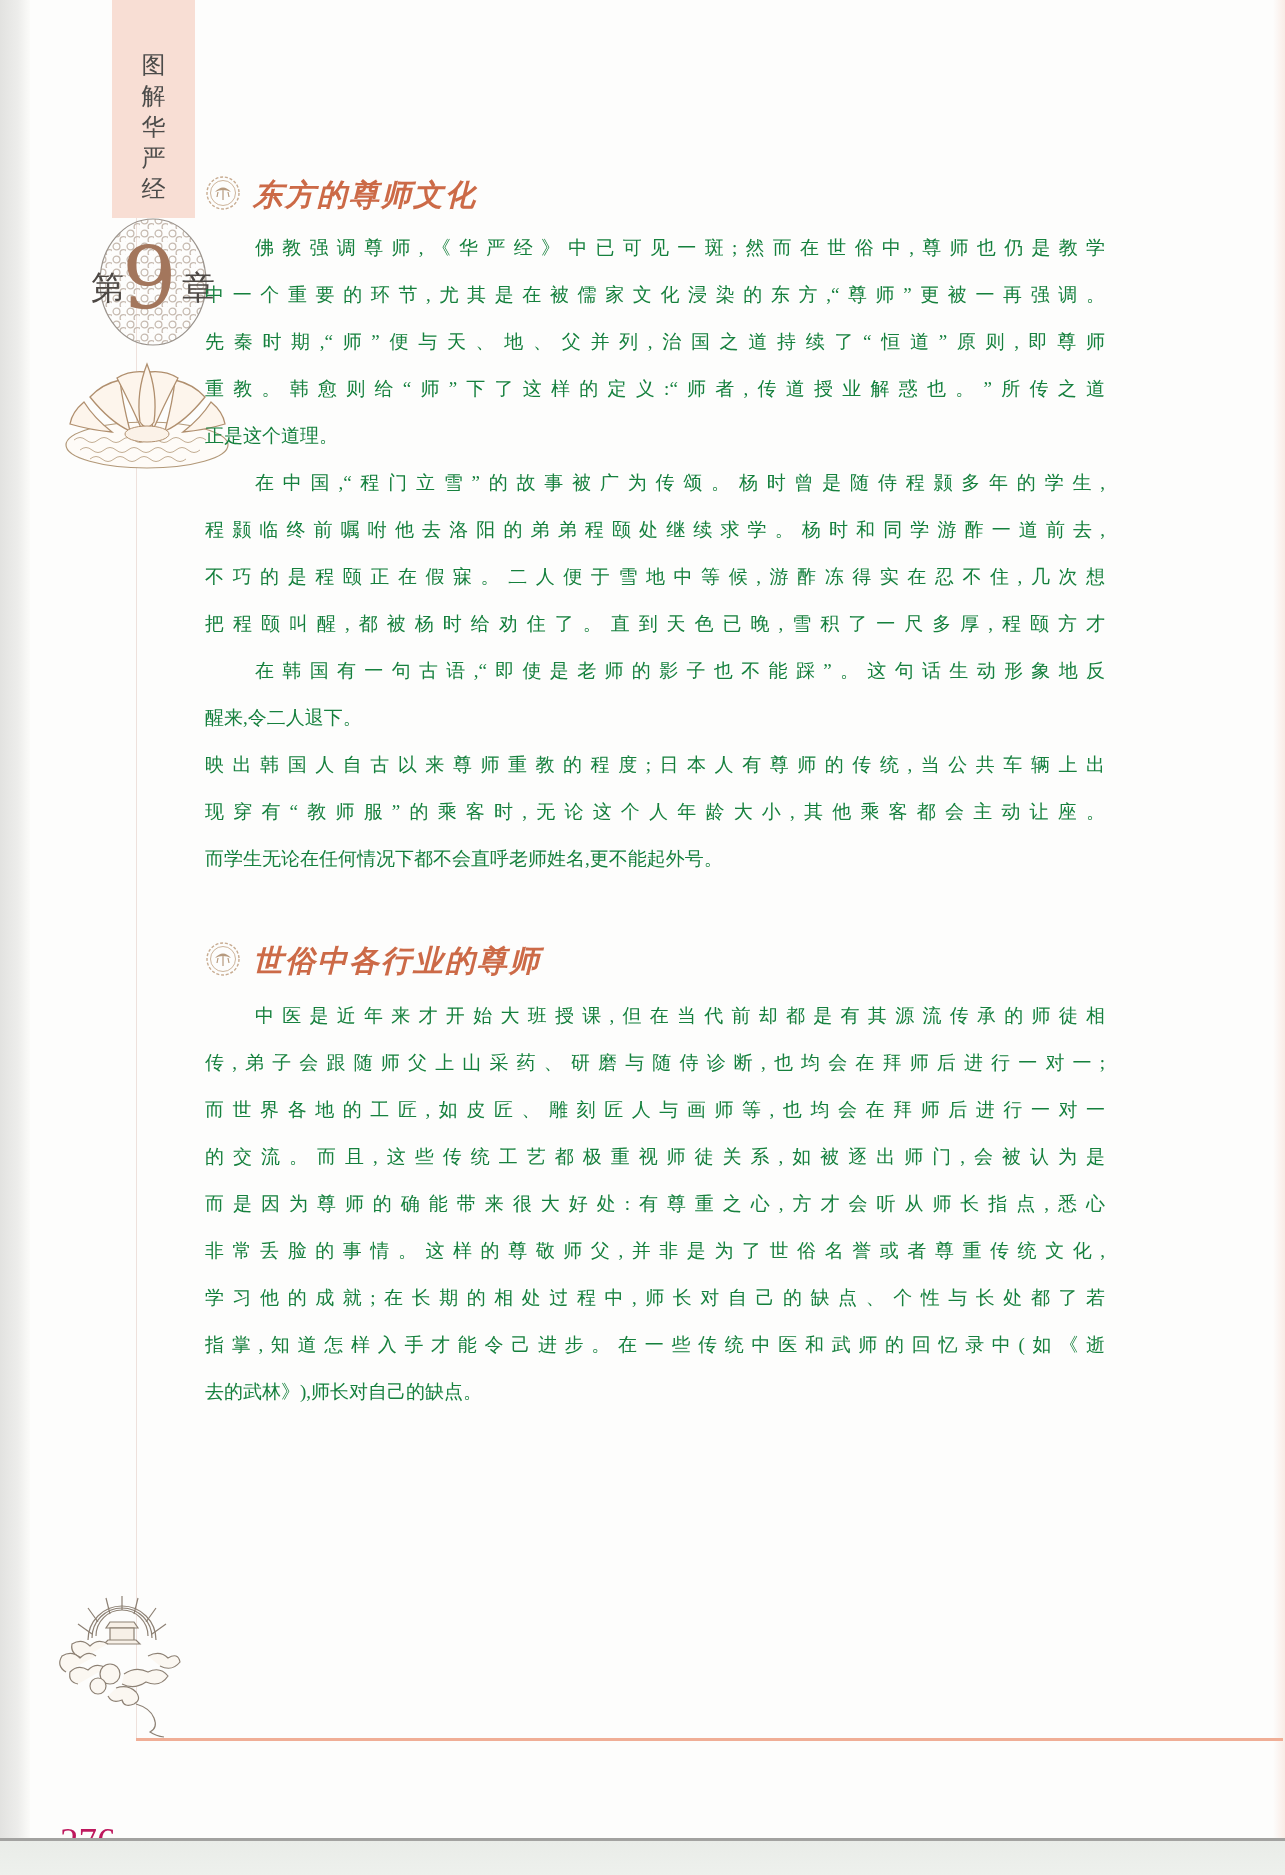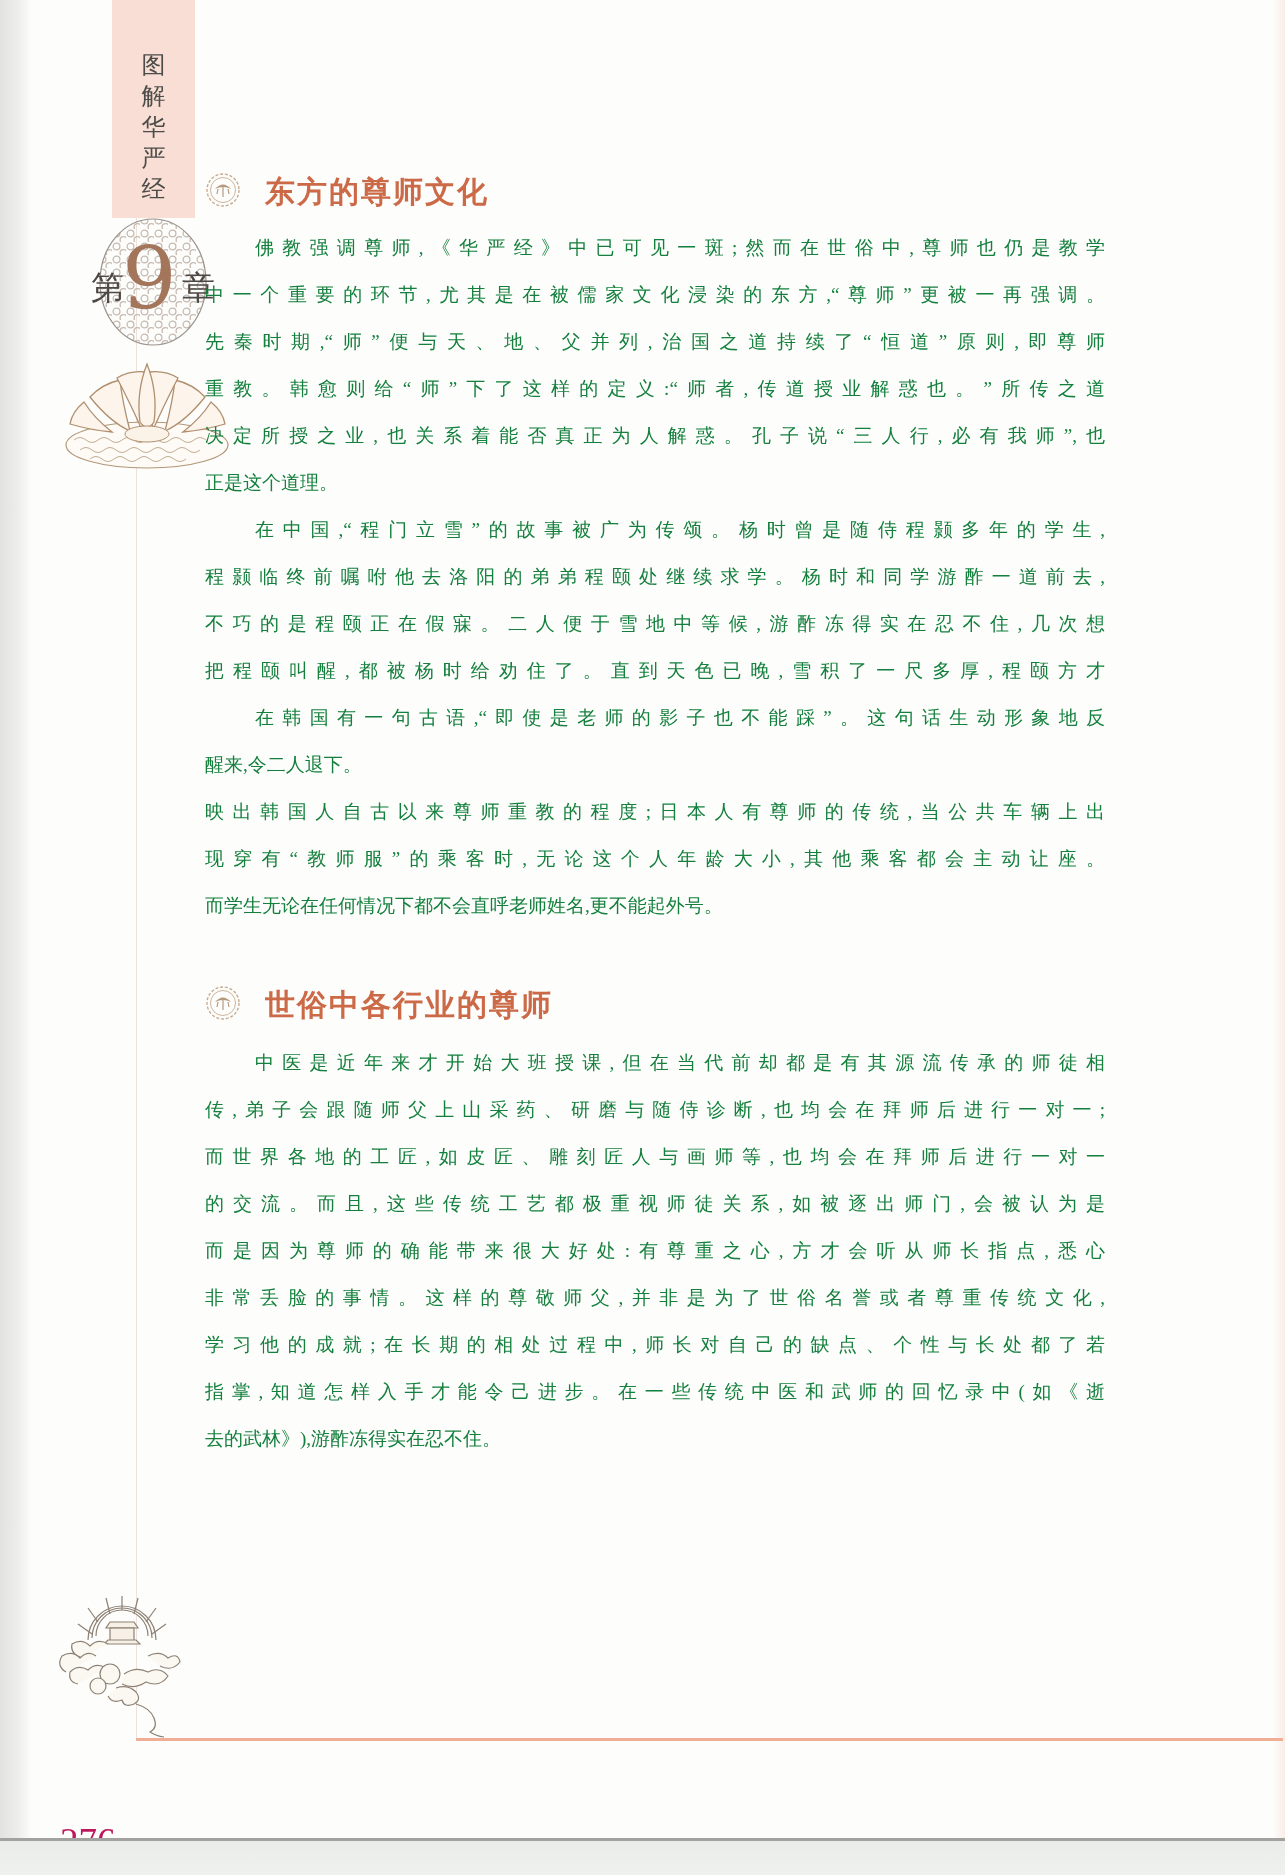--- a/index.html
+++ b/index.html
@@ -27,21 +27,21 @@
   .badge svg{position:absolute;left:0;top:0;}
   .badge .pre,.badge .suf{position:absolute;top:50px;font-size:33px;color:#4d4844;}
   .badge .pre{left:-7px;}
   .badge .suf{left:84px;}
   .badge .num{position:absolute;left:24px;top:12px;font-size:86px;line-height:100px;
     color:#a3765c;font-family:"DejaVu Serif",serif;}
   .lotus{position:absolute;left:60px;top:352px;}
 
   
   .content{position:absolute;left:205px;top:172px;width:900px;}
-  .h-row{display:flex;height:46px;gap:24px;}
+  .h-row{display:flex;align-items:center;height:46px;gap:12px;font-style:italic;}
   .h-label{font-family:"Liberation Sans","DejaVu Sans",sans-serif;font-weight:bold;
     font-size:30px;color:#cc6a47;letter-spacing:2px;}
   .body-block{margin-top:6px;}
   .spacer{height:56px;}
   .body2{margin-top:8px;}
   .line{font-size:19px;color:#15803d;height:47px;line-height:47px;white-space:nowrap;
     text-align:justify;}
   .line.fill{white-space:normal;text-align:justify;text-align-last:justify;height:47px;overflow:hidden;}
   .line.indent{text-indent:50px;}
 
@@ -114,21 +114,20 @@
         <path d="M18 15 L18 25 M13 17 L12 22 M23 17 L24 22" stroke="#b69a7e" stroke-width="1.2" fill="none"></path>
       </svg>
     </span>
     <span class="h-label">东方的尊师文化</span>
   </div>
   <div class="body-block">
       <div class="line indent fill">佛教强调尊师,《华严经》中已可见一斑;然而在世俗中,尊师也仍是教学</div>
       <div class="line fill">中一个重要的环节,尤其是在被儒家文化浸染的东方,“尊师”更被一再强调。</div>
       <div class="line fill">先秦时期,“师”便与天、地、父并列,治国之道持续了“恒道”原则,即尊师</div>
       <div class="line fill">重教。韩愈则给“师”下了这样的定义:“师者,传道授业解惑也。”所传之道</div>
-      <div class="line fill">决定所授之业,也关系着能否真正为人解惑。孔子说“三人行,必有我师”,也</div>
       <div class="line">正是这个道理。</div>
       <div class="line indent fill">在中国,“程门立雪”的故事被广为传颂。杨时曾是随侍程颢多年的学生,</div>
       <div class="line fill">程颢临终前嘱咐他去洛阳的弟弟程颐处继续求学。杨时和同学游酢一道前去,</div>
       <div class="line fill">不巧的是程颐正在假寐。二人便于雪地中等候,游酢冻得实在忍不住,几次想</div>
       <div class="line fill">把程颐叫醒,都被杨时给劝住了。直到天色已晚,雪积了一尺多厚,程颐方才</div>
       <div class="line indent fill">在韩国有一句古语,“即使是老师的影子也不能踩”。这句话生动形象地反</div>
       <div class="line">醒来,令二人退下。</div>
       <div class="line fill">映出韩国人自古以来尊师重教的程度;日本人有尊师的传统,当公共车辆上出</div>
       <div class="line fill">现穿有“教师服”的乘客时,无论这个人年龄大小,其他乘客都会主动让座。</div>
       <div class="line">而学生无论在任何情况下都不会直呼老师姓名,更不能起外号。</div>
@@ -149,21 +148,21 @@
   </div>
   <div class="body-block body2">
       <div class="line indent fill">中医是近年来才开始大班授课,但在当代前却都是有其源流传承的师徒相</div>
       <div class="line fill">传,弟子会跟随师父上山采药、研磨与随侍诊断,也均会在拜师后进行一对一;</div>
       <div class="line fill">而世界各地的工匠,如皮匠、雕刻匠人与画师等,也均会在拜师后进行一对一</div>
       <div class="line fill">的交流。而且,这些传统工艺都极重视师徒关系,如被逐出师门,会被认为是</div>
       <div class="line fill">而是因为尊师的确能带来很大好处:有尊重之心,方才会听从师长指点,悉心</div>
       <div class="line fill">非常丢脸的事情。这样的尊敬师父,并非是为了世俗名誉或者尊重传统文化,</div>
       <div class="line fill">学习他的成就;在长期的相处过程中,师长对自己的缺点、个性与长处都了若</div>
       <div class="line fill">指掌,知道怎样入手才能令己进步。在一些传统中医和武师的回忆录中(如《逝</div>
-      <div class="line">去的武林》),游酢冻得实在忍不住。</div>
+      <div class="line">去的武林》),师长对自己的缺点。</div>
     </div>
 
 </div>
 
 <div class="ornament">
   <svg width="300" height="150" viewBox="0 0 300 150">
     <g stroke="#8d8174" stroke-width="1.2" fill="none">
       <path d="M58 18 L54 2 M70 14 L70 -2 M82 18 L86 2 M46 26 L36 12 M94 26 L104 12 M40 38 L26 28 M100 38 L114 28"></path>
       <path d="M44 40 A26 26 0 0 1 96 40"></path>
       <path d="M40 42 A30 30 0 0 1 100 42"></path>

